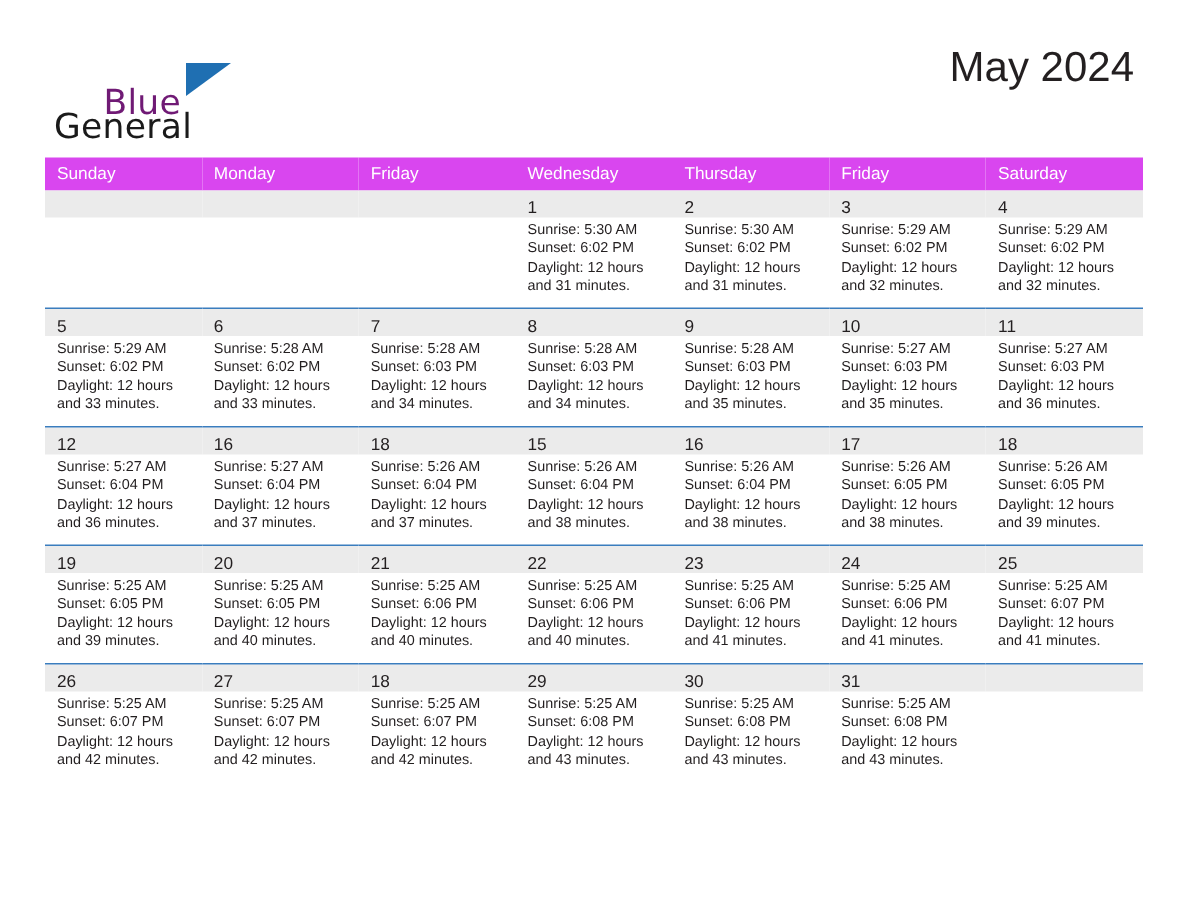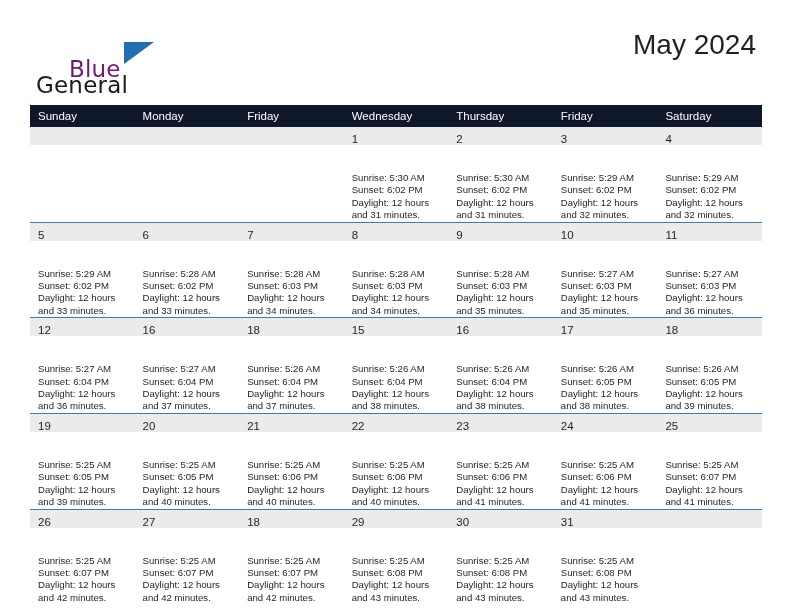--- a/index.html
+++ b/index.html
@@ -91,21 +91,21 @@
   
   .calendar {
     position: absolute;
     left: 30px;
     top: 105px;
     width: 732px;
     border-collapse: collapse;
     table-layout: fixed;
   }
   .calendar th {
-    background: #0f172a;
+    background: #d946ef;
     color: #ffffff;
     font-size: 11.5px;
     font-weight: 400;
     text-align: left;
     padding: 5px 0 5px 8px;
     height: 12px;
     border: none;
   }
   .calendar td {
     vertical-align: top;
@@ -124,21 +124,20 @@
     padding: 2px 0 1px 8px;
     box-sizing: content-box;
   }
   .daynum {
     font-size: 11.5px;
     color: #231f20;
     line-height: 15px;
   }
   .cell-body {
     padding: 3px 6px 0 8px;
-    margin-top: 24px;
   }
   .cell-line {
     font-size: 9.6px;
     line-height: 12.4px;
     color: #231f20;
     white-space: nowrap;
   }
   .empty .daynum-bar {
     background: #ebebeb;
   }

